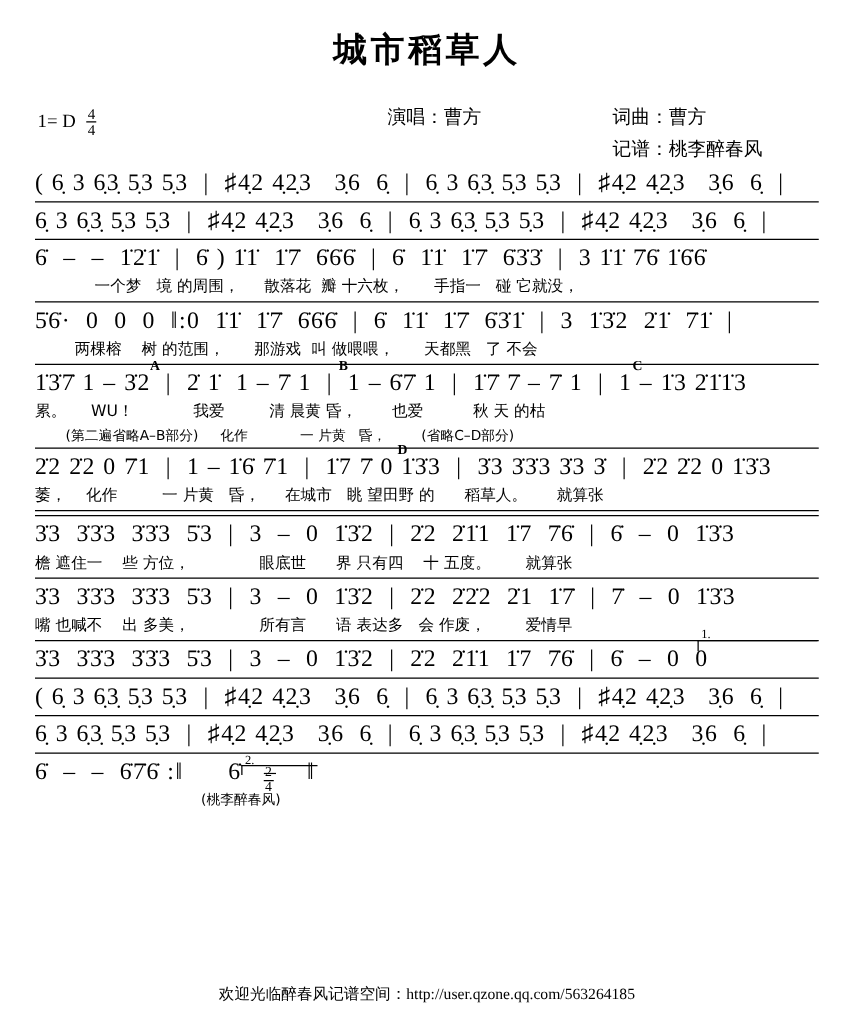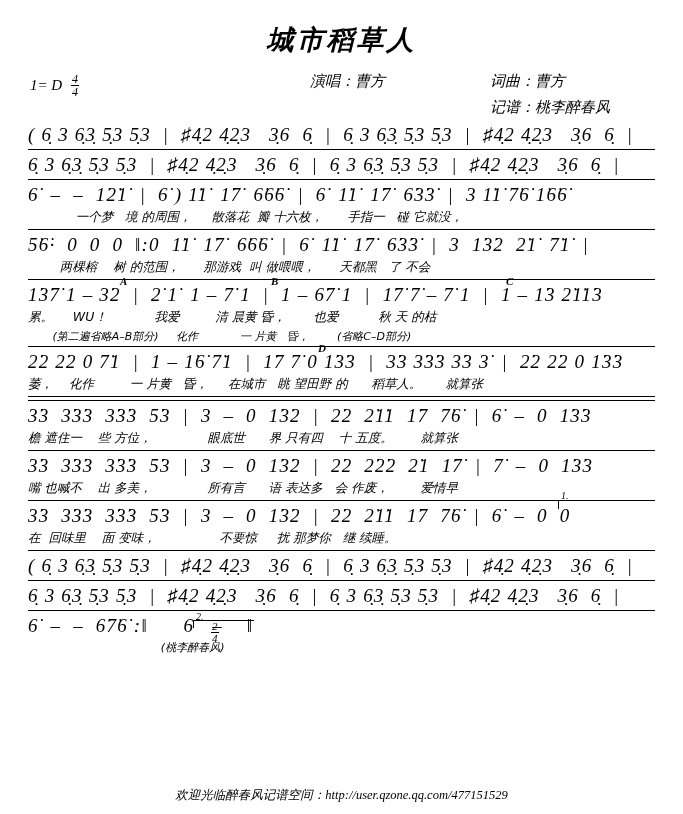--- a/index.html
+++ b/index.html
@@ -12,38 +12,37 @@
     height: 814px;
     font-family: "Liberation Serif", serif;
     color: #000000;
     position: relative;
     overflow: hidden;
   }
   .sheet {
     position: relative;
     width: 683px;
     height: 814px;
-    font-style: italic;
   }
 
   
   .title {
     text-align: center;
     font-family: "DejaVu Sans", sans-serif;
     font-weight: bold;
     font-size: 27px;
     letter-spacing: 3px;
     margin: 0;
     padding-top: 22px;
     color: #000;
   }
   .meta-row {
     position: relative;
     height: 56px;
-    margin-top: 6px;
+    margin-top: 18px;
   }
   .key-sig {
     position: absolute;
     left: 30px;
     top: 10px;
     font-family: "Liberation Serif", serif;
     font-size: 15px;
     white-space: nowrap;
   }
   .frac {
@@ -168,21 +167,21 @@
 
   <div class="system">
     <div class="sysbox">
       <div class="notes">6̇  –  –  1̇2̇1̇  |  6̇ ) 1̇1̇  1̇7̇  6̇6̇6̇  |  6̇  1̇1̇  1̇7̇  6̇3̇3̇  |  3 1̇1̇ 7̇6̇ 1̇6̇6̇</div>
       <div class="lyrics">            一个梦   境 的周围，     散落花  瓣 十六枚，      手指一   碰 它就没，</div>
     </div>
   </div>
 
   <div class="system">
     <div class="sysbox">
-      <div class="notes">5̇6̇·  0  0  0  ‖:0  1̇1̇  1̇7̇  6̇6̇6̇  |  6̇  1̇1̇  1̇7̇  6̇3̇3̇  |  3  1̇3̇2  2̇1̇  7̇1̇  |</div>
+      <div class="notes">5̇6̇·  0  0  0  ‖:0  1̇1̇  1̇7̇  6̇6̇6̇  |  6̇  1̇1̇  1̇7̇  6̇3̇1̇  |  3  1̇3̇2  2̇1̇  7̇1̇  |</div>
       <div class="lyrics">        两棵榕    树 的范围，      那游戏  叫 做喂喂，      天都黑   了 不会</div>
     </div>
   </div>
 
   <div class="system">
     <div class="sysbox">
       <span class="marklabel" style="left:92px; top:-8px;">A</span>
       <span class="marklabel" style="left:243px; top:-8px;">B</span>
       <span class="marklabel" style="left:478px; top:-8px;">C</span>
       <div class="notes">1̇3̇7̇ 1 – 3̇2  |  2̇ 1̇  1 – 7̇ 1  |  1 – 6̇7̇ 1  |  1̇7̇ 7̇ – 7̇ 1  |  1 – 1̇3 2̇1̇1̇3</div>
@@ -216,21 +215,20 @@
       <div class="notes">3̇3  3̇3̇3  3̇3̇3  5̇3  |  3  –  0  1̇3̇2  |  2̇2  2̇2̇2  2̇1  1̇7̇  |  7̇  –  0  1̇3̇3</div>
       <div class="lyrics">嘴 也喊不    出 多美，              所有言      语 表达多   会 作废，        爱情早</div>
       <span class="repeat-num" style="left:533px; top:36px;">1.</span>
       <span style="position:absolute; left:530px; top:46px; width:95px; border-top:1px solid #000; border-left:1px solid #000; height:8px;"></span>
     </div>
   </div>
 
   <div class="system">
     <div class="sysbox">
       <div class="notes">3̇3  3̇3̇3  3̇3̇3  5̇3  |  3  –  0  1̇3̇2  |  2̇2  2̇1̇1  1̇7  7̇6̇  |  6̇  –  0  0</div>
-      <div class="lyrics">在  回味里    面 变味，                不要惊     扰 那梦你   继 续睡。</div>
     </div>
   </div>
 
   <div class="system">
     <div class="sysbox">
       <div class="notes">( 6̣ 3 6̣3̣ 5̣3 5̣3  |  ♯4̣2 4̣2̣3   3̣6  6̣  |  6̣ 3 6̣3̣ 5̣3 5̣3  |  ♯4̣2 4̣2̣3   3̣6  6̣  |</div>
     </div>
   </div>
 
   <div class="system">
@@ -245,14 +243,14 @@
       <span style="position:absolute; left:165px; top:6px; width:60px; border-top:1px solid #000; border-left:1px solid #000; height:7px;"></span>
       <span class="frac" style="position:absolute; left:178px; top:7px; font-size:11px;">
         <span class="num">2</span>
         <span class="den">4</span>
       </span>
       <div class="notes">6̇  –  –  6̇7̇6̇ :‖      6̇   –    ‖</div>
       <div class="annot">                                      (桃李醉春风)</div>
     </div>
   </div>
 
-  <div class="footer">欢迎光临醉春风记谱空间：http://user.qzone.qq.com/477151529</div>
+  <div class="footer">欢迎光临醉春风记谱空间：http://user.qzone.qq.com/563264185</div>
 </div>
 
 </body></html>

